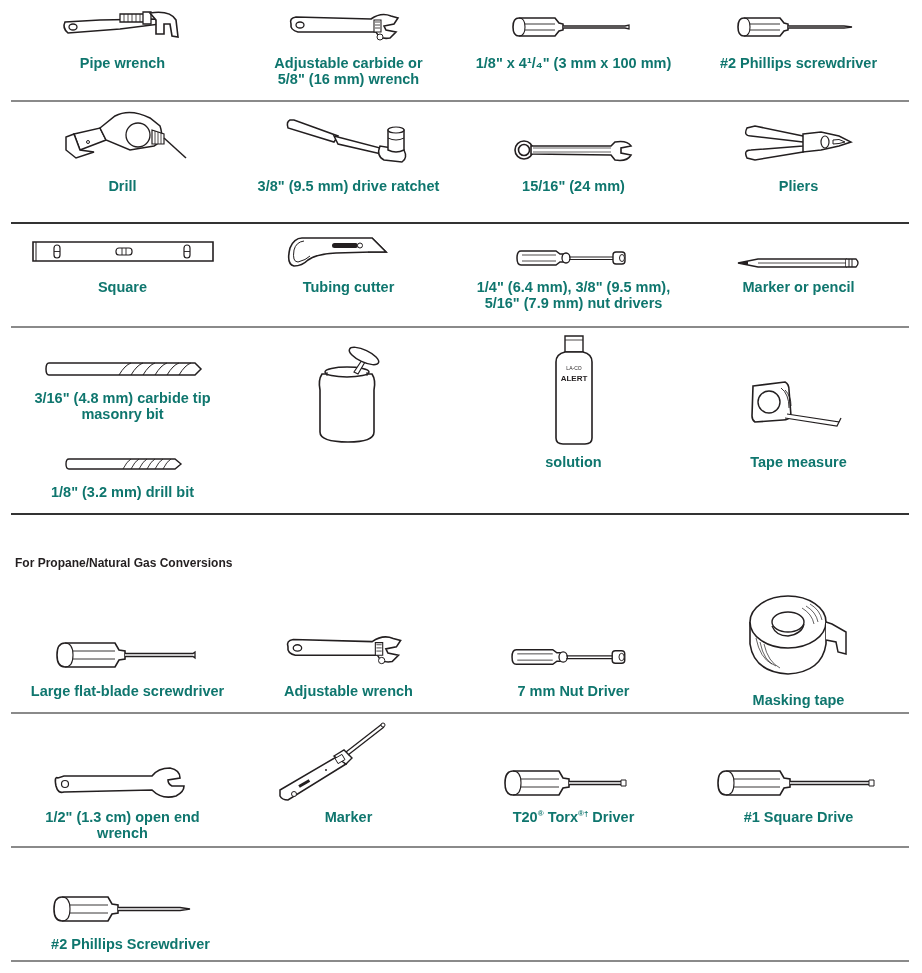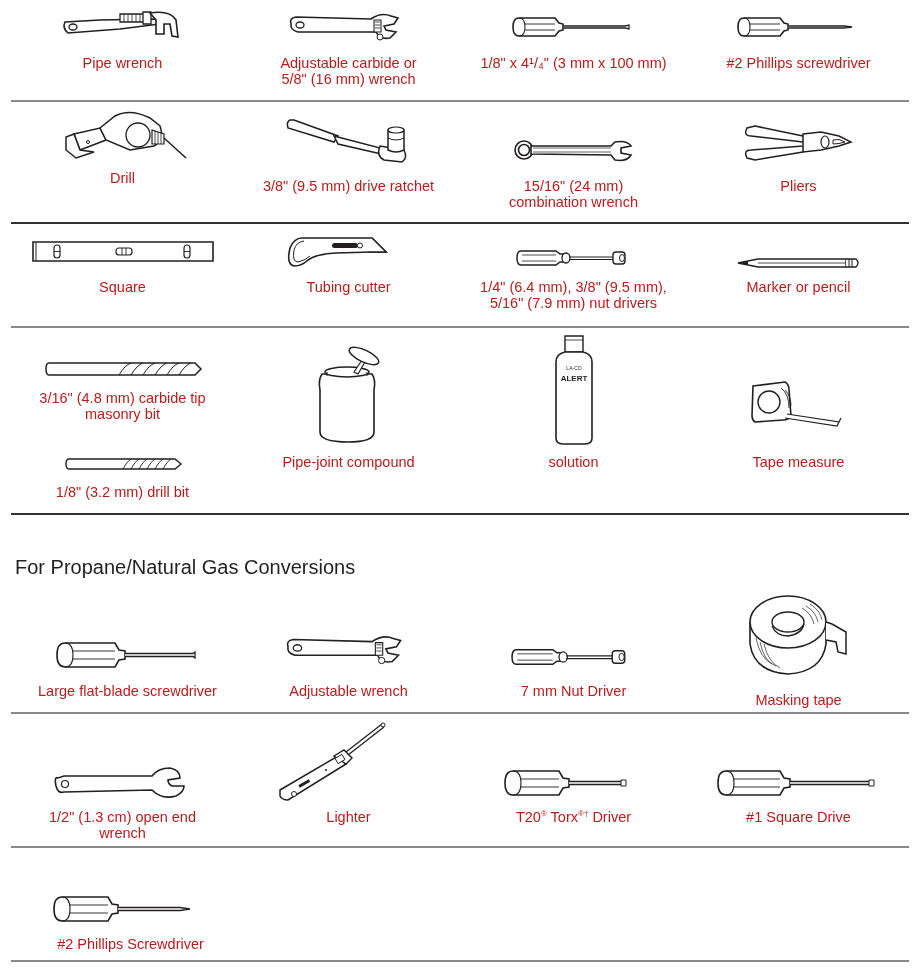--- a/index.html
+++ b/index.html
@@ -1,25 +1,25 @@
 <!DOCTYPE html>
 <html><head>
 <meta charset="utf-8">
 <style>
   html, body { margin: 0; padding: 0; background: #ffffff; }
   body { width: 922px; height: 973px; position: relative; overflow: hidden;
          font-family: "Liberation Sans", sans-serif; color: #231f20; }
   .rule { position: absolute; left: 11px; width: 898px; height: 2px; background: #8a8a8a; }
   .rule.dark { background: #333; height: 2px; }
   .cell { position: absolute; width: 225px; text-align: center; }
-  .label { position: absolute; left: 0; width: 225px; text-align: center; font-weight: normal;
-           font-size: 14.5px; line-height: 16px; color: #b91c1c; }
+  .label { position: absolute; left: 0; width: 225px; text-align: center; font-weight: bold;
+           font-size: 14.5px; line-height: 16px; color: #0f766e; }
   svg { position: absolute; overflow: visible; }
   svg * { vector-effect: non-scaling-stroke; }
-  .heading { position: absolute; left: 15px; top: 556px; font-weight: normal; font-size: 20px; color: #231f20; }
+  .heading { position: absolute; left: 15px; top: 556px; font-weight: bold; font-size: 12px; color: #231f20; }
   .sup { font-size: 8px; vertical-align: super; line-height: 0; }
 </style>
 </head>
 <body>
 
 <div>
 
   <div class="cell" style="left:10px; top:0;">
     <svg style="left:50px;top:10px" width="125" height="35" viewBox="0 0 125 35">
       <path d="M5 12 L40 10 L95 9 L100 14 L60 19 L8 23 Q2 18 5 12 Z" fill="#fff" stroke="#231f20" stroke-width="1.6"></path>
@@ -74,21 +74,21 @@
     <svg style="left:50px;top:6px" width="130" height="60" viewBox="0 0 130 60">
       <path d="M14 28 L40 22 L46 34 L20 44 Z" fill="#fff" stroke="#231f20" stroke-width="1.5"></path>
       <path d="M14 28 L6 31 L6 44 L16 52 L34 46 L20 44 Z" fill="#fff" stroke="#231f20" stroke-width="1.5"></path>
       <path d="M40 22 L55 10 Q70 2 90 12 L100 20 Q105 34 94 40 L70 44 L46 34 Z" fill="#fff" stroke="#231f20" stroke-width="1.5"></path>
       <circle cx="78" cy="29" r="12" fill="#fff" stroke="#231f20" stroke-width="1.3"></circle>
       <path d="M92 24 L104 28 L104 38 L92 38 Z" fill="#fff" stroke="#231f20" stroke-width="1.2"></path>
       <path d="M95 25v13M98 26v12M101 27v11" stroke="#231f20" stroke-width="0.8"></path>
       <path d="M104 32 L126 52" stroke="#231f20" stroke-width="1.5"></path>
       <circle cx="28" cy="36" r="1.5" fill="none" stroke="#231f20"></circle>
     </svg>
-    <div class="label" style="top:70px">Drill</div>
+    <div class="label" style="top:78px">Drill</div>
   </div>
 
   <div class="cell" style="left:236px; top:100px;">
     <svg style="left:48px;top:16px" width="130" height="48" viewBox="0 0 130 48">
       <path d="M6 4 Q2 6 4 12 L50 26 L54 20 L10 4 Z" fill="#fff" stroke="#231f20" stroke-width="1.5"></path>
       <path d="M50 20 L104 34 L106 40 L54 28 Z" fill="#fff" stroke="#231f20" stroke-width="1.5"></path>
       <path d="M96 30 Q92 40 100 44 L118 46 Q124 42 120 34 Z" fill="#fff" stroke="#231f20" stroke-width="1.5"></path>
       <path d="M104 14 Q112 10 120 14 L120 34 Q112 38 104 34 Z" fill="#fff" stroke="#231f20" stroke-width="1.5"></path>
       <ellipse cx="112" cy="14" rx="8" ry="3" fill="#fff" stroke="#231f20" stroke-width="1.2"></ellipse>
       <path d="M104 22 Q112 26 120 22" fill="none" stroke="#231f20" stroke-width="1"></path>
@@ -98,21 +98,20 @@
 
   <div class="cell" style="left:461px; top:100px;">
     <svg style="left:50px;top:38px" width="125" height="28" viewBox="0 0 125 28">
       <circle cx="13" cy="12" r="9" fill="#fff" stroke="#231f20" stroke-width="1.6"></circle>
       <circle cx="13" cy="12" r="5.5" fill="#fff" stroke="#231f20" stroke-width="1.6"></circle>
       <path d="M20 8 L100 8 L104 4 Q116 2 120 8 L110 10 L110 15 L120 17 Q116 24 104 22 L100 17 L20 16 Z" fill="#fff" stroke="#231f20" stroke-width="1.6"></path>
       <path d="M22 10 L100 10 M22 14 L100 14" stroke="#231f20" stroke-width="0.7"></path>
     </svg>
     <div class="label" style="top:78px">
       <div>15/16" (24 mm)</div>
-      <div>combination wrench</div>
     </div>
   </div>
 
   <div class="cell" style="left:686px; top:100px;">
     <svg style="left:55px;top:22px" width="115" height="42" viewBox="0 0 115 42">
       <path d="M6 6 Q2 14 10 14 L62 20 L74 20 L62 14 L14 4 Z" fill="#fff" stroke="#231f20" stroke-width="1.5"></path>
       <path d="M6 36 Q2 28 10 28 L62 24 L74 22 L62 30 L14 38 Z" fill="#fff" stroke="#231f20" stroke-width="1.5"></path>
       <path d="M62 12 L80 10 L98 14 L110 20 L98 24 L80 28 L62 30 Z" fill="#fff" stroke="#231f20" stroke-width="1.5"></path>
       <ellipse cx="84" cy="20" rx="4" ry="6" fill="#fff" stroke="#231f20" stroke-width="1.2"></ellipse>
       <path d="M92 18 Q98 16 104 20 Q98 22 92 22 Z" fill="#fff" stroke="#231f20" stroke-width="1"></path>
@@ -193,21 +192,20 @@
 
   <div class="cell" style="left:236px; top:326px;">
     <svg style="left:78px;top:20px" width="70" height="100" viewBox="0 0 70 100">
       <path d="M8 28 Q4 34 6 44 L6 86 Q6 96 34 96 Q60 96 60 86 L60 44 Q62 34 58 28 Z" fill="#fff" stroke="#231f20" stroke-width="1.6"></path>
       <ellipse cx="33" cy="26" rx="22" ry="5" fill="#fff" stroke="#231f20" stroke-width="1.5"></ellipse>
       <path d="M13 26 L13 30 M53 26 L53 30" stroke="#231f20" stroke-width="1"></path>
       <path d="M40 26 L48 14 L51 16 L44 28 Z" fill="#fff" stroke="#231f20" stroke-width="1.2"></path>
       <ellipse cx="50" cy="10" rx="16" ry="6" transform="rotate(25 50 10)" fill="#fff" stroke="#231f20" stroke-width="1.5"></ellipse>
     </svg>
     <div class="label" style="top:128px">
-      <div>Pipe-joint compound</div>
     </div>
   </div>
 
   <div class="cell" style="left:461px; top:326px;">
     <svg style="left:92px;top:8px" width="42" height="112" viewBox="0 0 42 112">
       <path d="M12 2 L30 2 L30 18 L12 18 Z" fill="#fff" stroke="#231f20" stroke-width="1.4"></path>
       <path d="M12 6 L30 6" stroke="#231f20" stroke-width="0.8"></path>
       <path d="M12 18 Q3 20 3 28 L3 104 Q3 110 10 110 L32 110 Q39 110 39 104 L39 28 Q39 20 30 18 Z" fill="#fff" stroke="#231f20" stroke-width="1.6"></path>
       <text x="21" y="36" text-anchor="middle" font-family="Liberation Sans, sans-serif" font-size="5" fill="#231f20">LA-CO</text>
       <text x="21" y="47" text-anchor="middle" font-family="Liberation Sans, sans-serif" font-size="8" font-weight="bold" fill="#231f20">ALERT</text>
@@ -299,21 +297,21 @@
       <path d="M2 70 L60 36 L68 44 L10 80 Q4 80 2 76 Z" fill="#fff" stroke="#231f20" stroke-width="1.5"></path>
       <path d="M56 36 L66 30 L74 38 L68 44 Z" fill="#fff" stroke="#231f20" stroke-width="1.4"></path>
       <rect x="58" y="36" width="8" height="6" transform="rotate(-30 62 39)" fill="#fff" stroke="#231f20" stroke-width="1"></rect>
       <path d="M68 32 L104 4" stroke="#231f20" stroke-width="1.3"></path>
       <path d="M70 35 L106 7" stroke="#231f20" stroke-width="1.3"></path>
       <circle cx="105" cy="5" r="2" fill="#fff" stroke="#231f20" stroke-width="1"></circle>
       <rect x="20" y="62" width="12" height="3" transform="rotate(-30 26 63)" fill="#231f20"></rect>
       <circle cx="16" cy="74" r="2.5" fill="#fff" stroke="#231f20" stroke-width="1"></circle>
       <circle cx="48" cy="50" r="1" fill="#231f20"></circle>
     </svg>
-    <div class="label" style="top:97px">Lighter</div>
+    <div class="label" style="top:97px">Marker</div>
   </div>
 
   <div class="cell" style="left:461px; top:712px;">
     <svg style="left:42px;top:56px" width="130" height="30" viewBox="0 0 130 30">
       <path d="M10 3 Q2 3 2 15 Q2 27 10 27 L56 27 L60 20 L66 19 L66 11 L60 10 L56 3 Z" fill="#fff" stroke="#231f20" stroke-width="1.6"></path>
       <path d="M10 3 Q18 3 18 15 Q18 27 10 27" fill="none" stroke="#231f20" stroke-width="1.1"></path>
       <path d="M18 11 L56 11 M18 19 L56 19" stroke="#231f20" stroke-width="0.9"></path>
       <path d="M66 13.5 L120 13.5 L120 16.5 L66 16.5" fill="#fff" stroke="#231f20" stroke-width="1.3"></path>
       <rect x="118" y="12" width="5" height="6" fill="#fff" stroke="#231f20" stroke-width="1"></rect>
     </svg>

